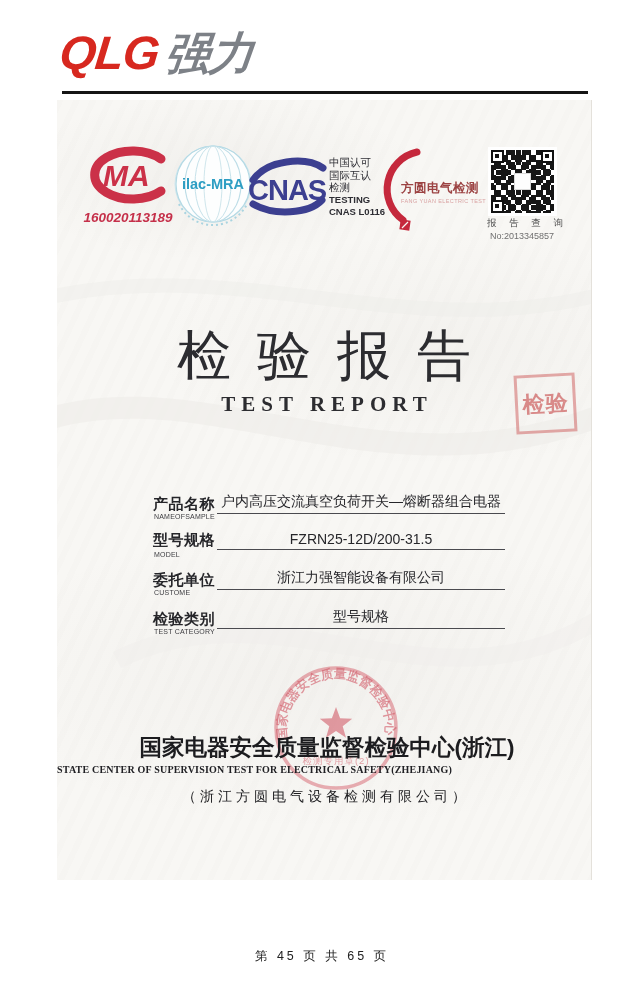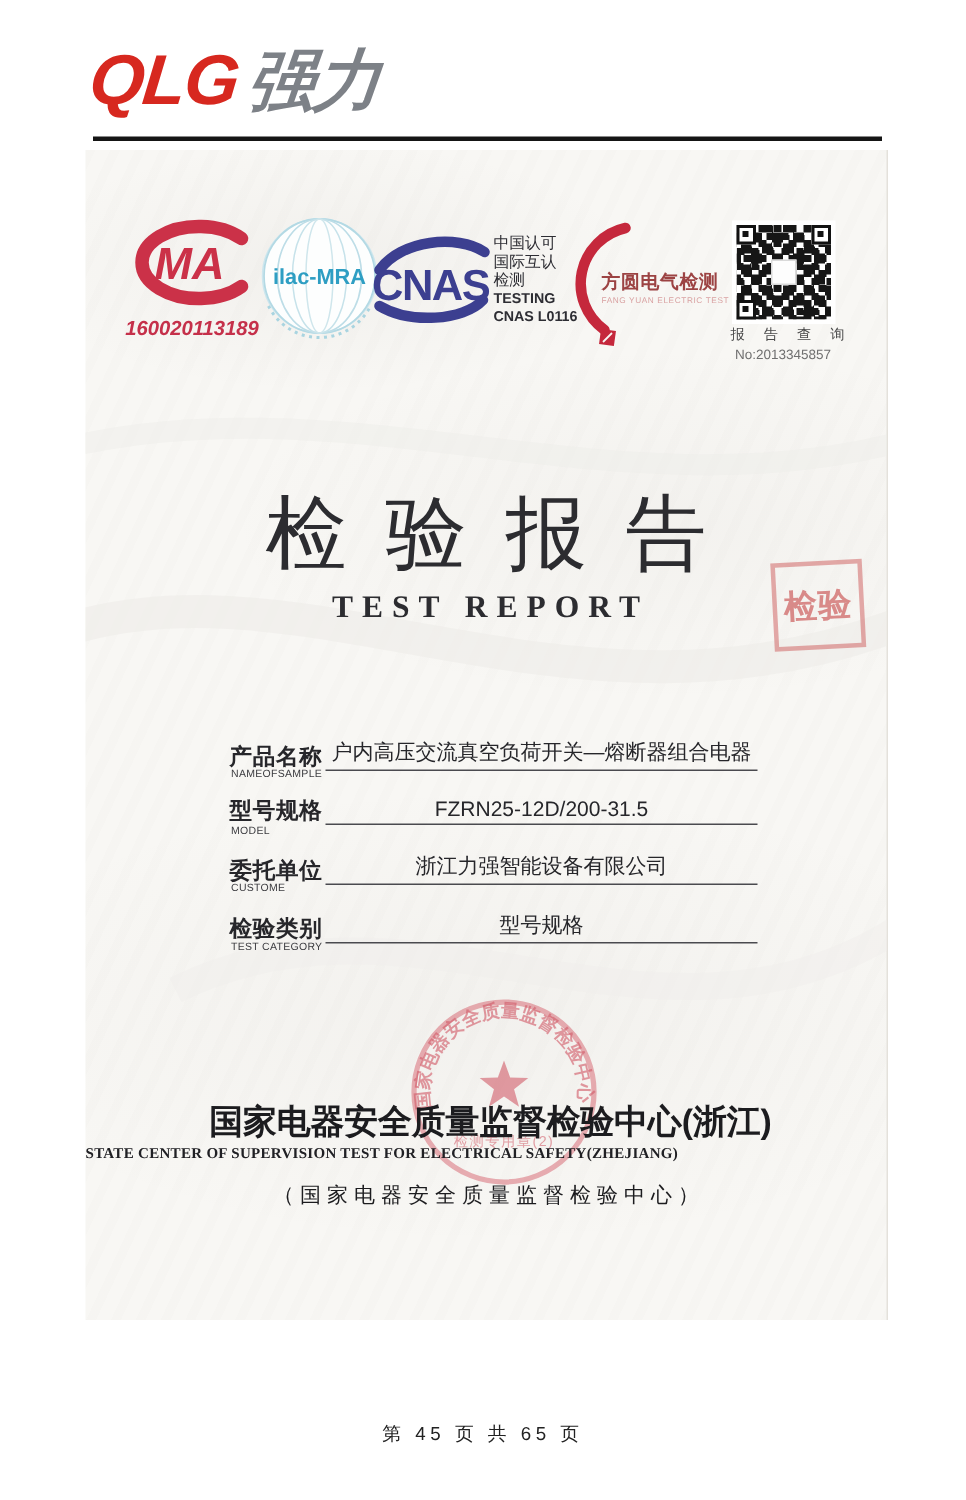--- a/index.html
+++ b/index.html
@@ -182,16 +182,16 @@
     <circle cx="73" cy="72" r="60" stroke="rgba(205,60,76,0.5)" stroke-width="3.5" fill="none"></circle>
     <text font-size="12.5" font-weight="700" fill="rgba(201,55,72,0.62)" font-family="Liberation Sans, sans-serif">
       <textPath href="#arcPath" startOffset="6">国家电器安全质量监督检验中心</textPath>
     </text>
     <polygon points="73,51 77.1,62.3 89.2,62.7 79.7,70.2 83,81.8 73,75 63,81.8 66.3,70.2 56.8,62.7 68.9,62.3" fill="rgba(201,55,72,0.6)"></polygon>
     <text x="73" y="108" text-anchor="middle" font-size="9.5" fill="rgba(201,55,72,0.58)" letter-spacing="1" font-family="Liberation Sans, sans-serif">检测专用章(2)</text>
   </svg>
 
   <div class="abs issuer-cn">国家电器安全质量监督检验中心(浙江)</div>
   <div class="abs issuer-en">STATE CENTER OF SUPERVISION TEST FOR ELECTRICAL SAFETY(ZHEJIANG)</div>
-  <div class="abs issuer-co">（国家电器安全质量监督检验中心）</div>
+  <div class="abs issuer-co">（浙江方圆电气设备检测有限公司）</div>
 </div>
 
 <div class="abs footer">第 45 页 共 65 页</div>
 
 </body></html>

